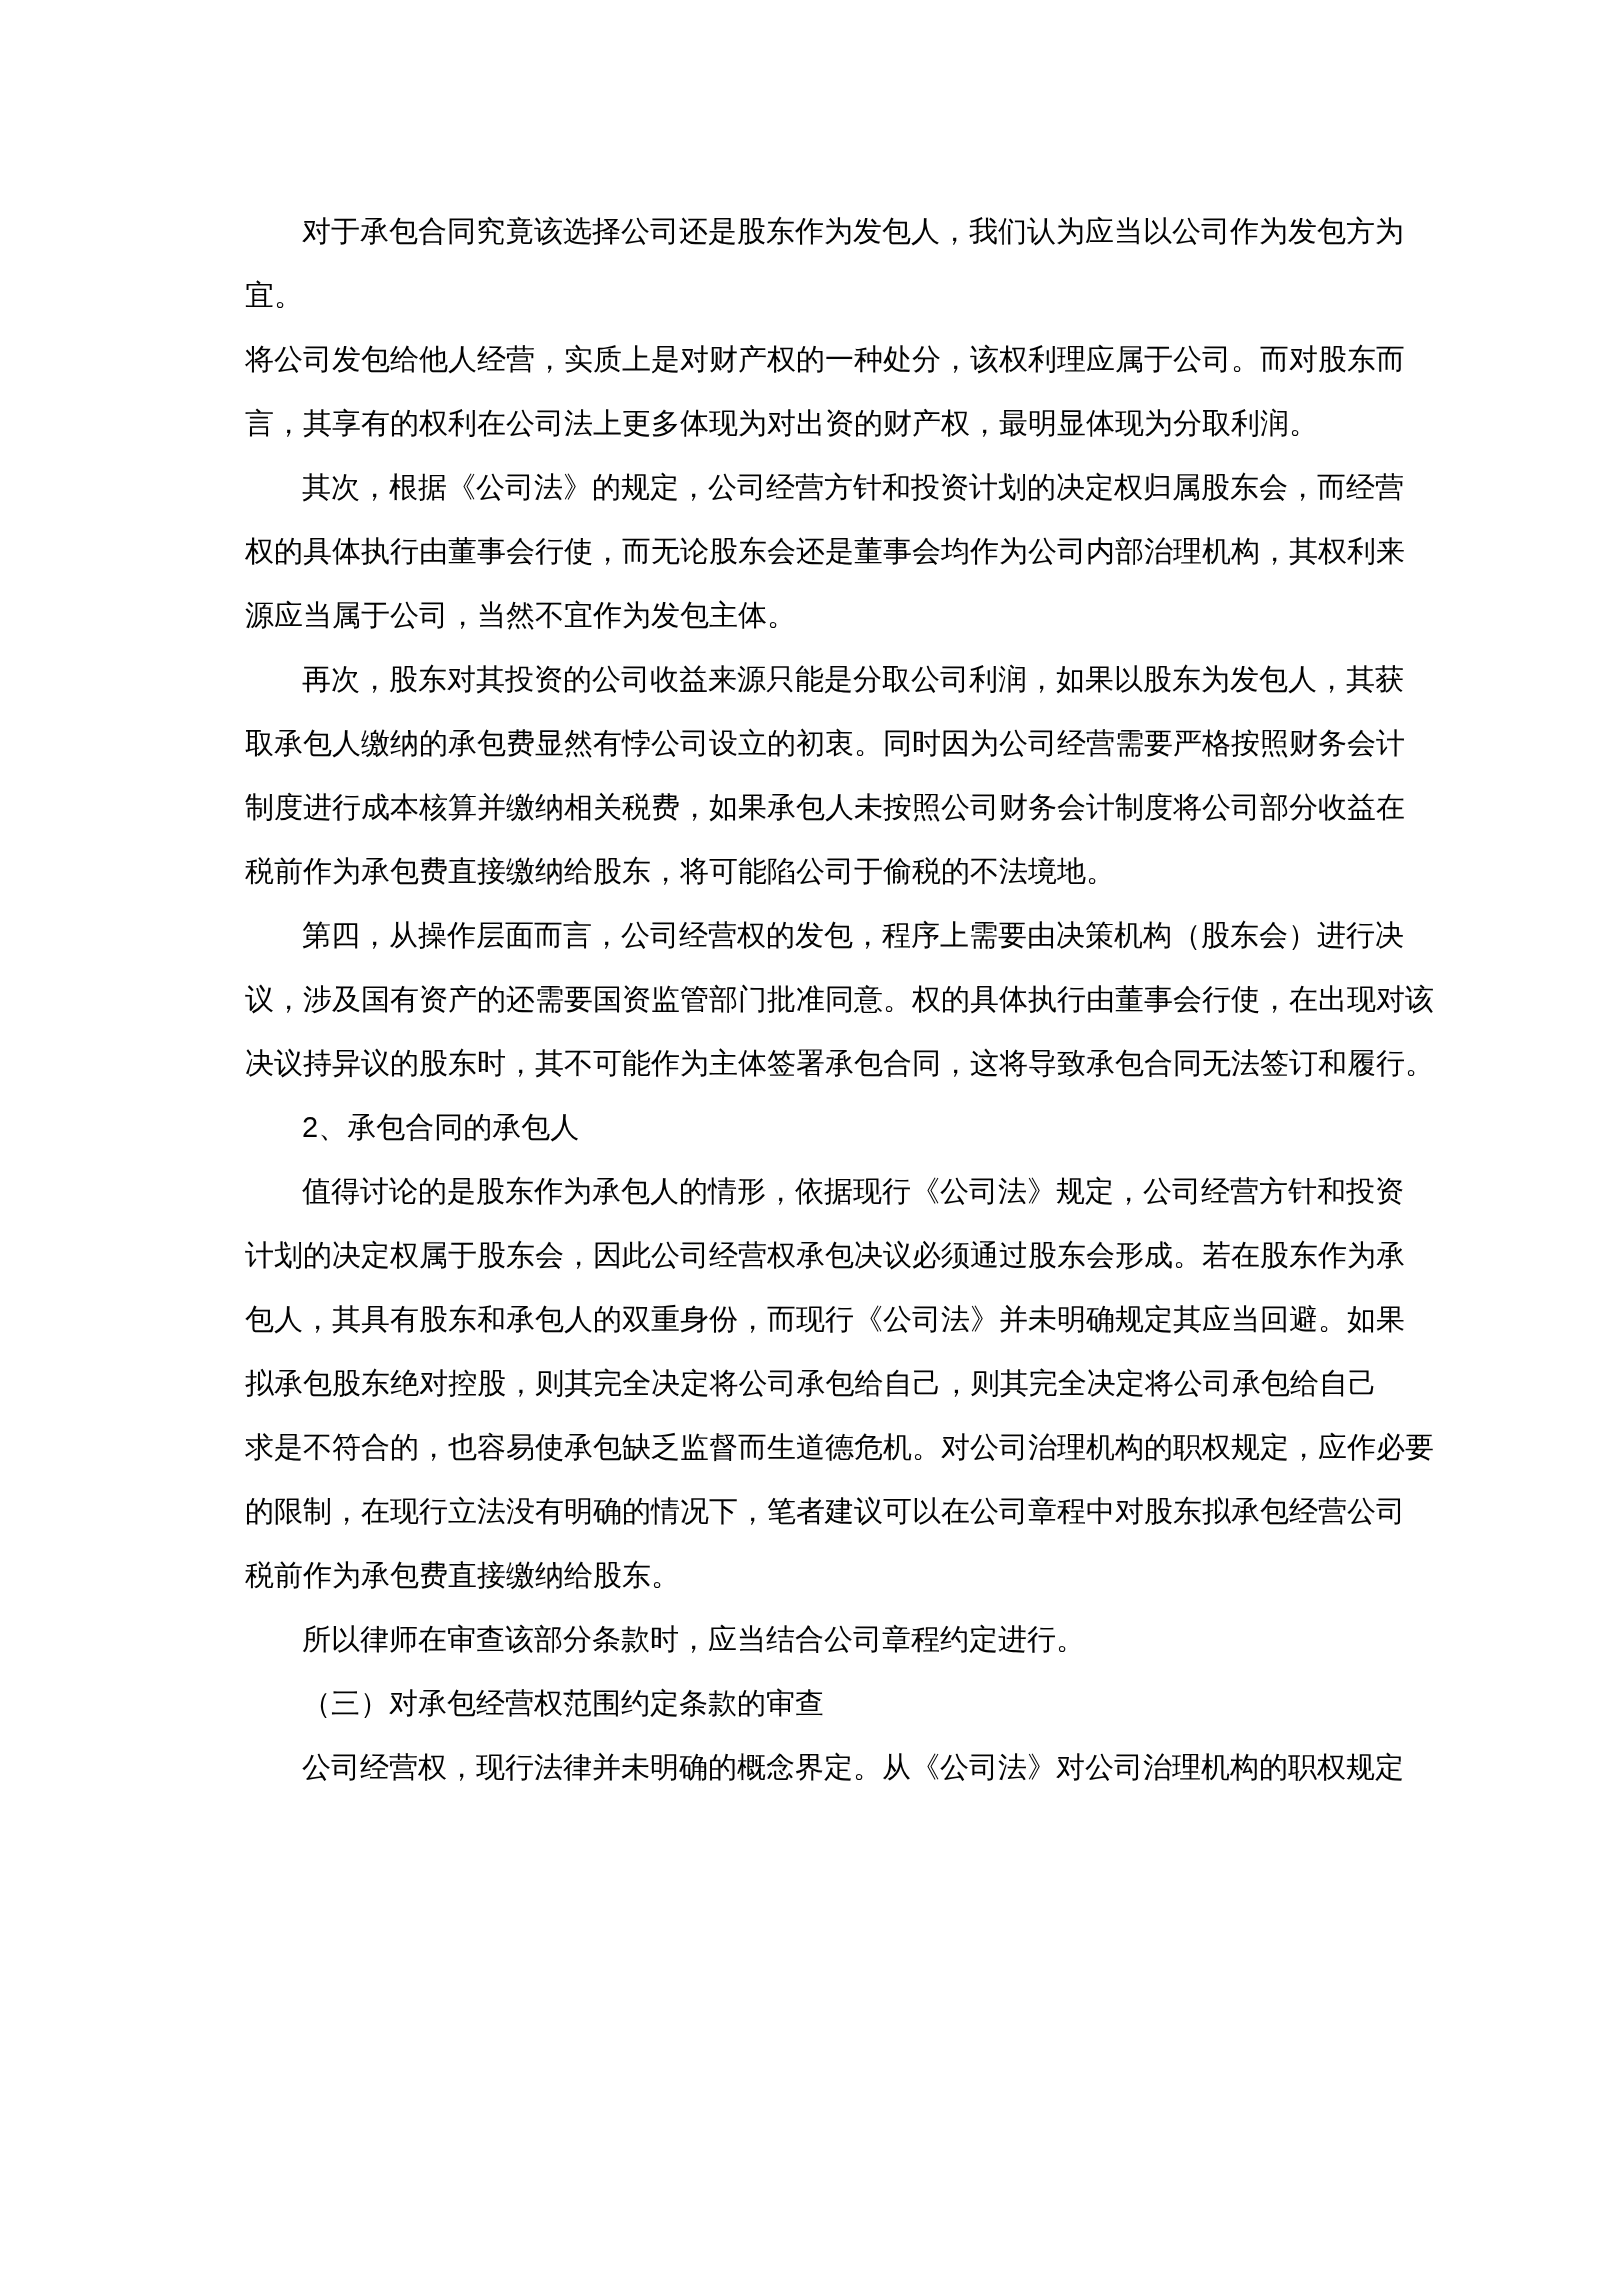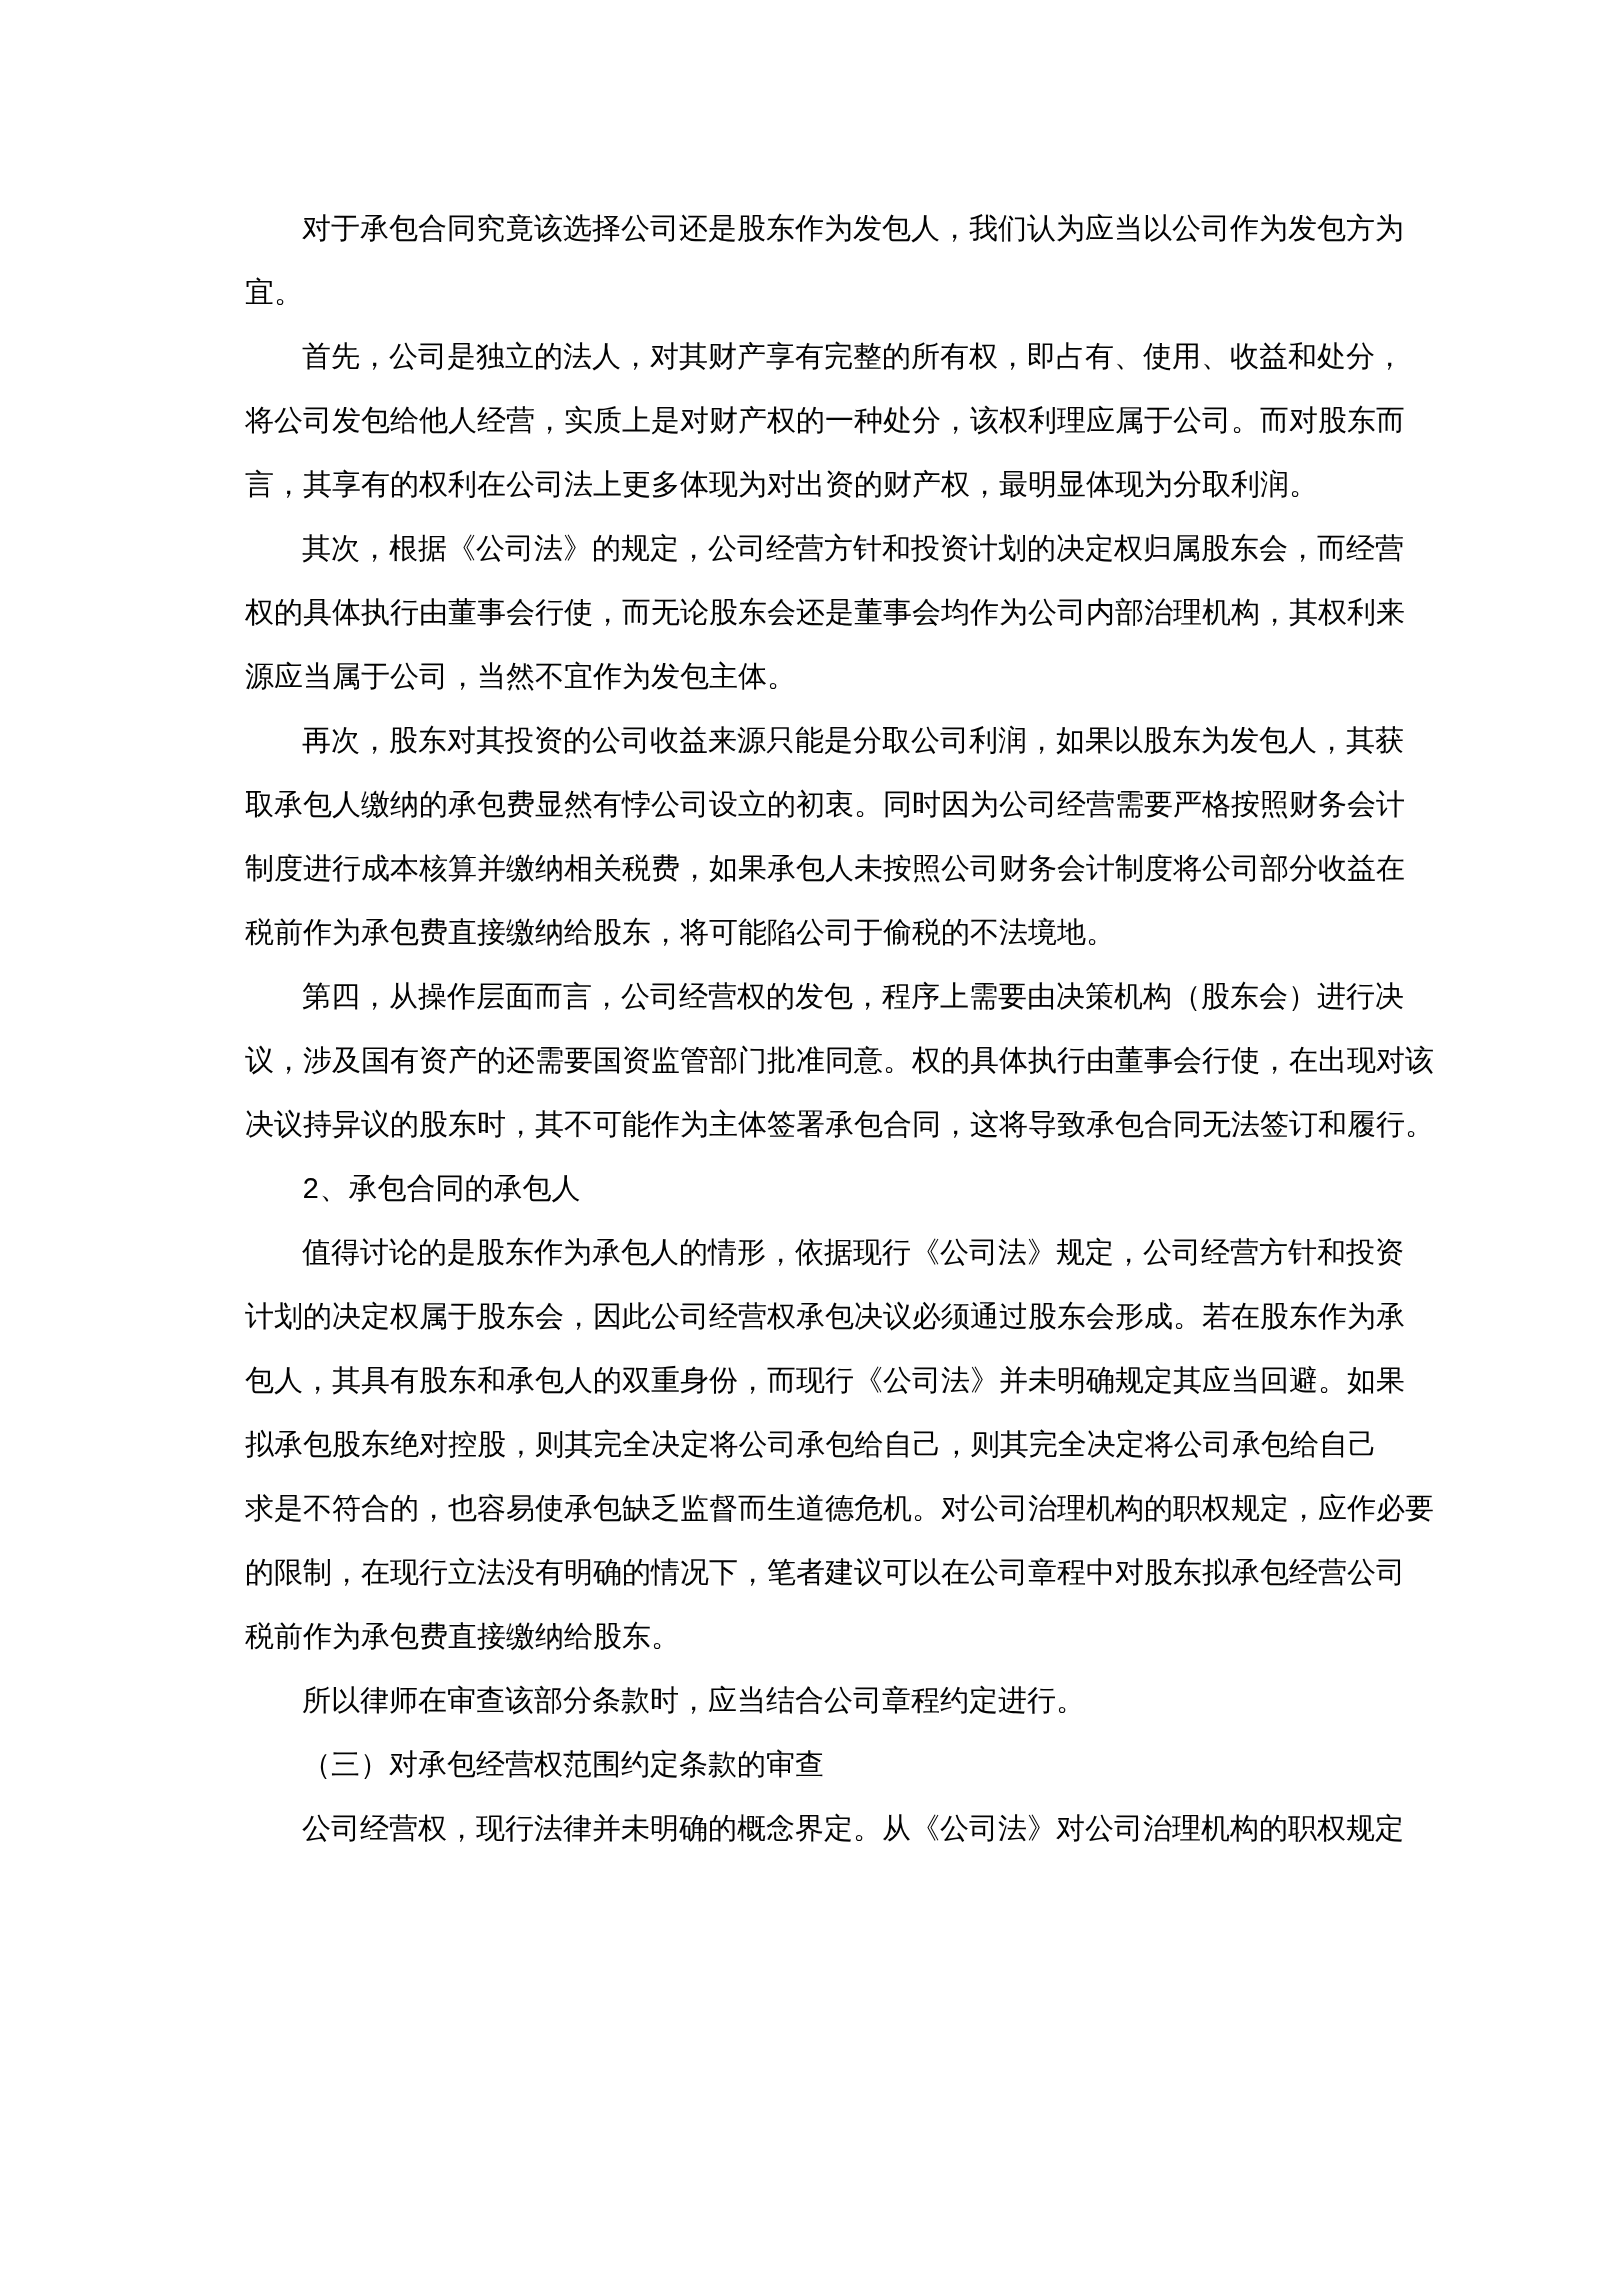--- a/index.html
+++ b/index.html
@@ -6,21 +6,21 @@
     margin: 0;
     padding: 0;
     background: #ffffff;
   }
   .page {
     position: relative;
     width: 1623px;
     height: 2294px;
     background: #ffffff;
     overflow: hidden;
-    font-family: Liberation Mono, monospace;
+    font-family: Liberation Sans, sans-serif;
     color: #030303;
   }
   .doc-content {
     position: absolute;
     left: 245px;
     top: 199px;
     width: 1132px;
   }
   .para {
     margin: 0;
@@ -48,21 +48,20 @@
 </head>
 <body>
 
 <div class="page">
   <div class="doc-content" style="color: rgb(3, 3, 3);">
       <div class="para">
         <div class="line indent full">对于承包合同究竟该选择公司还是股东作为发包人，我们认为应当以公司作为发包方为</div>
         <div class="line">宜。</div>
       </div>
       <div class="para">
-        <div class="line indent full">首先，公司是独立的法人，对其财产享有完整的所有权，即占有、使用、收益和处分，</div>
         <div class="line full">将公司发包给他人经营，实质上是对财产权的一种处分，该权利理应属于公司。而对股东而</div>
         <div class="line">言，其享有的权利在公司法上更多体现为对出资的财产权，最明显体现为分取利润。</div>
       </div>
       <div class="para">
         <div class="line indent full">其次，根据《公司法》的规定，公司经营方针和投资计划的决定权归属股东会，而经营</div>
         <div class="line full">权的具体执行由董事会行使，而无论股东会还是董事会均作为公司内部治理机构，其权利来</div>
         <div class="line">源应当属于公司，当然不宜作为发包主体。</div>
       </div>
       <div class="para">
         <div class="line indent full">再次，股东对其投资的公司收益来源只能是分取公司利润，如果以股东为发包人，其获</div>

